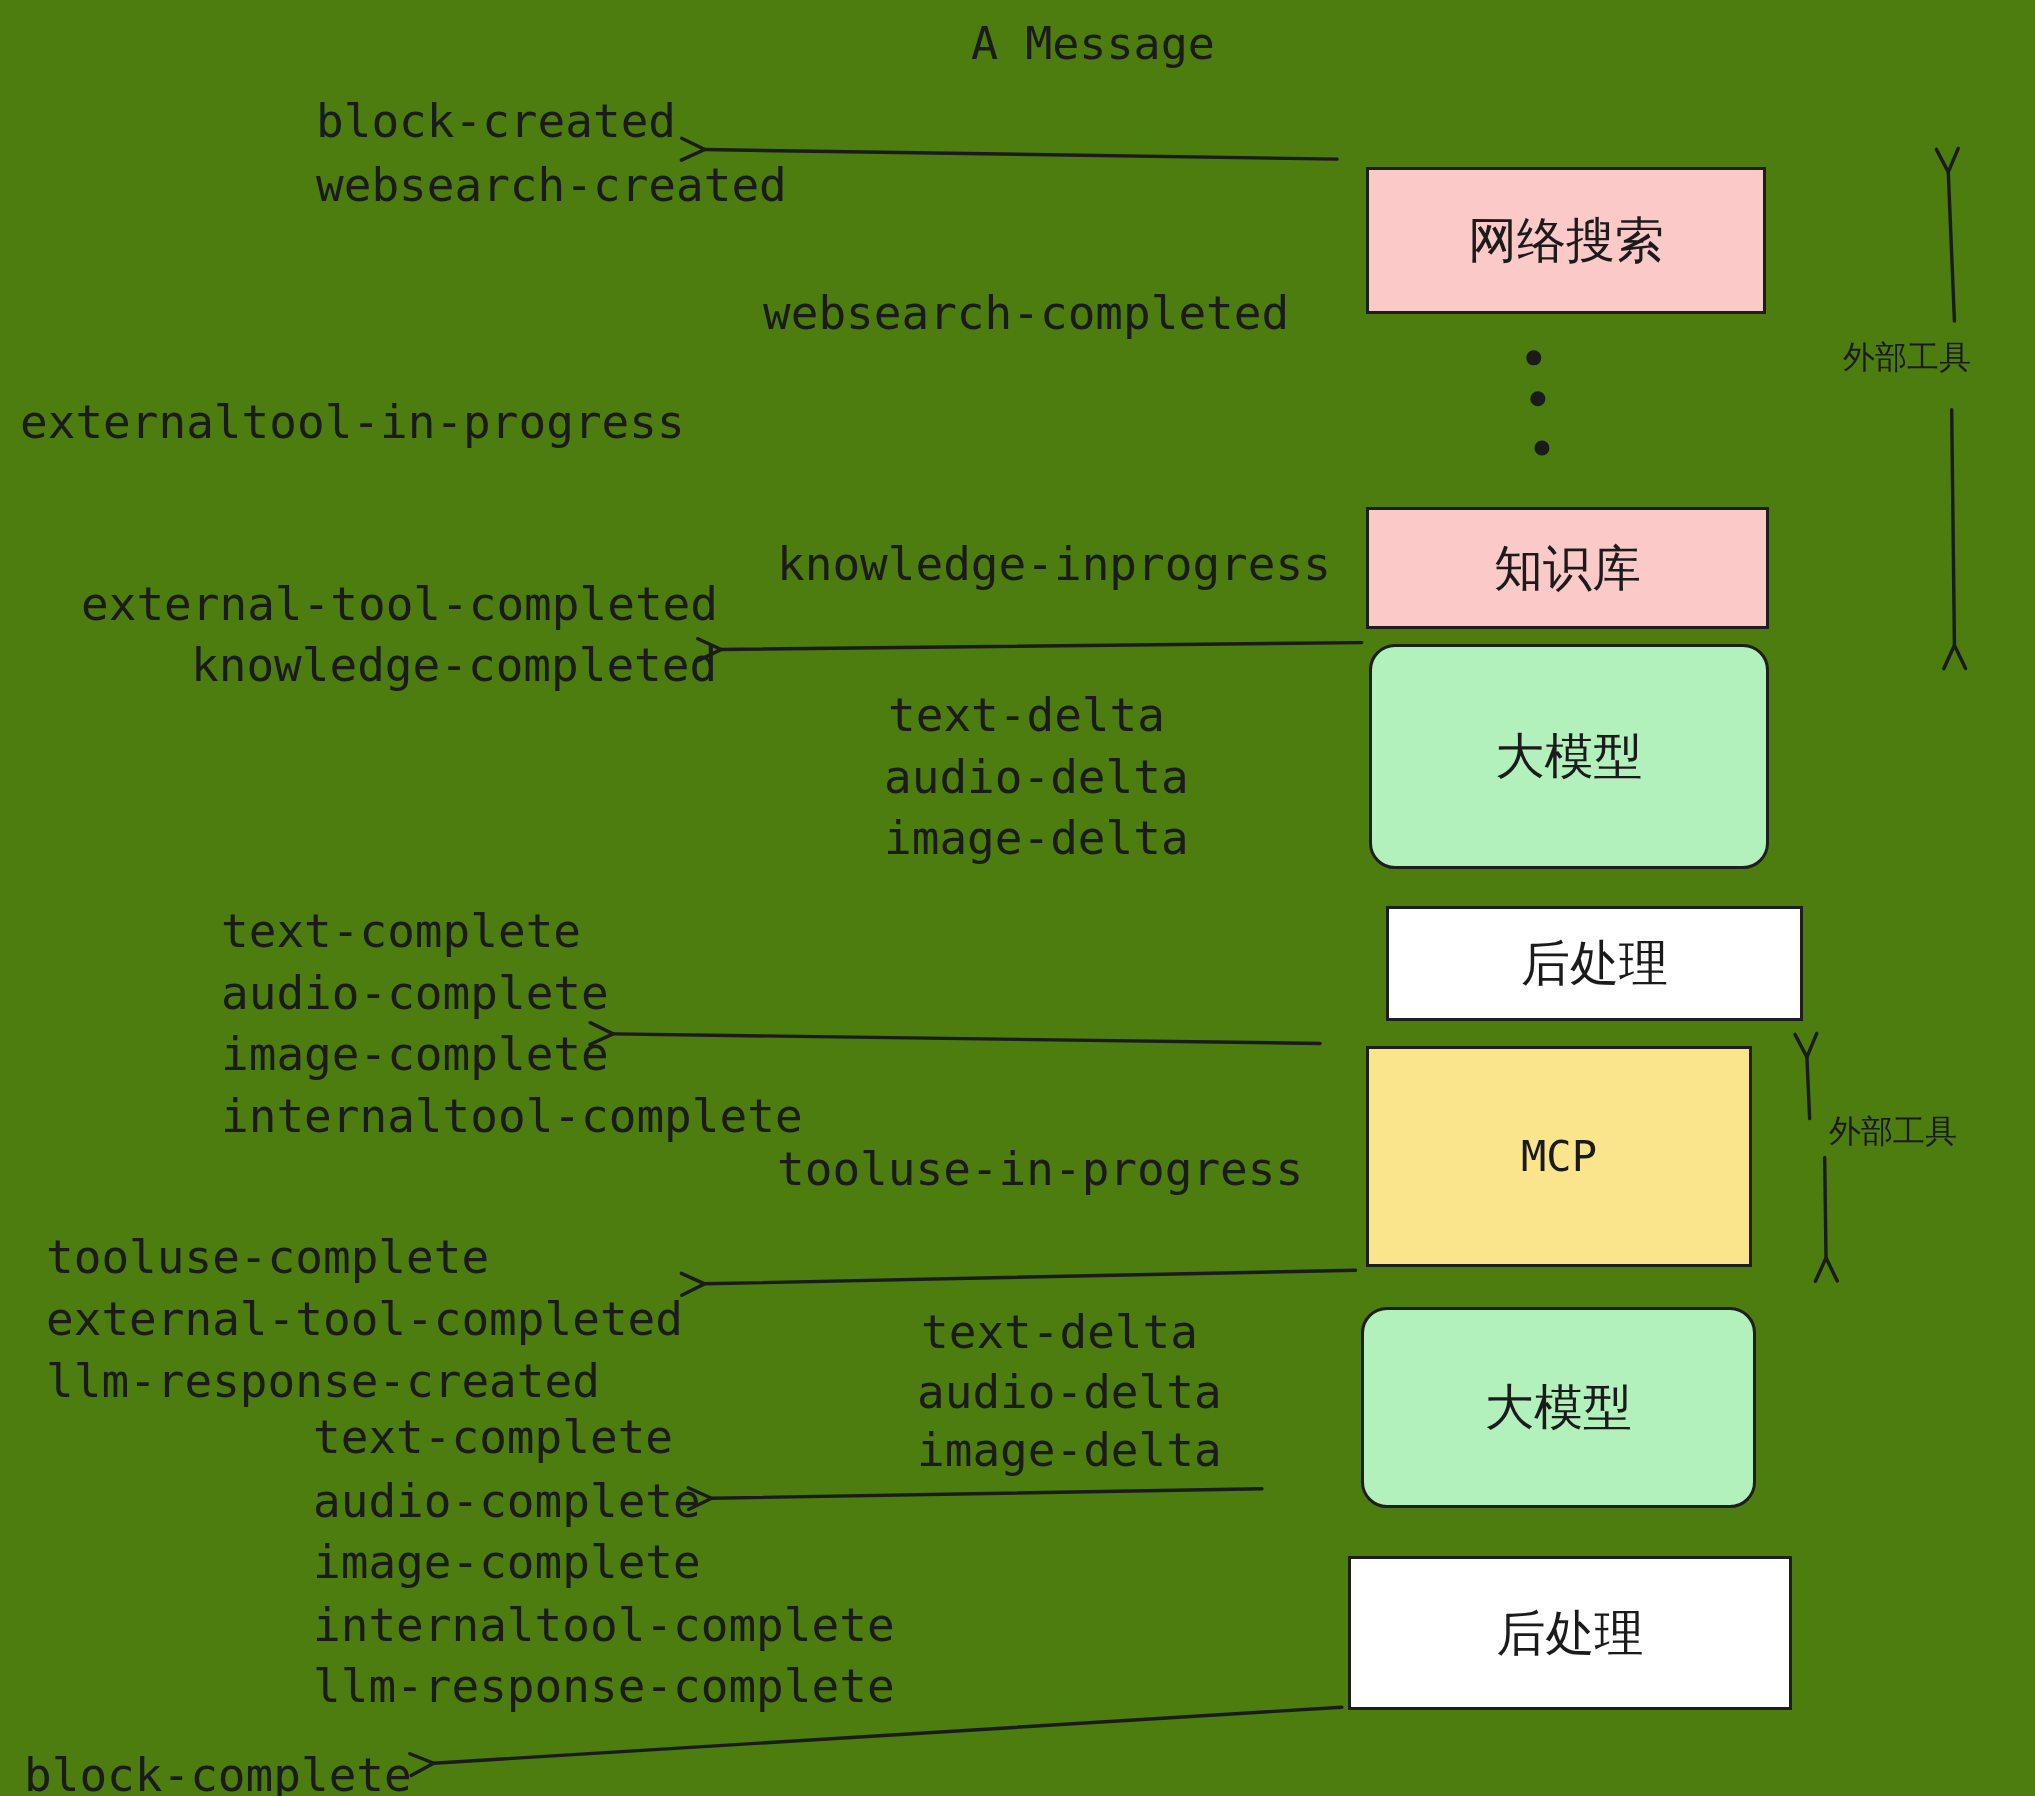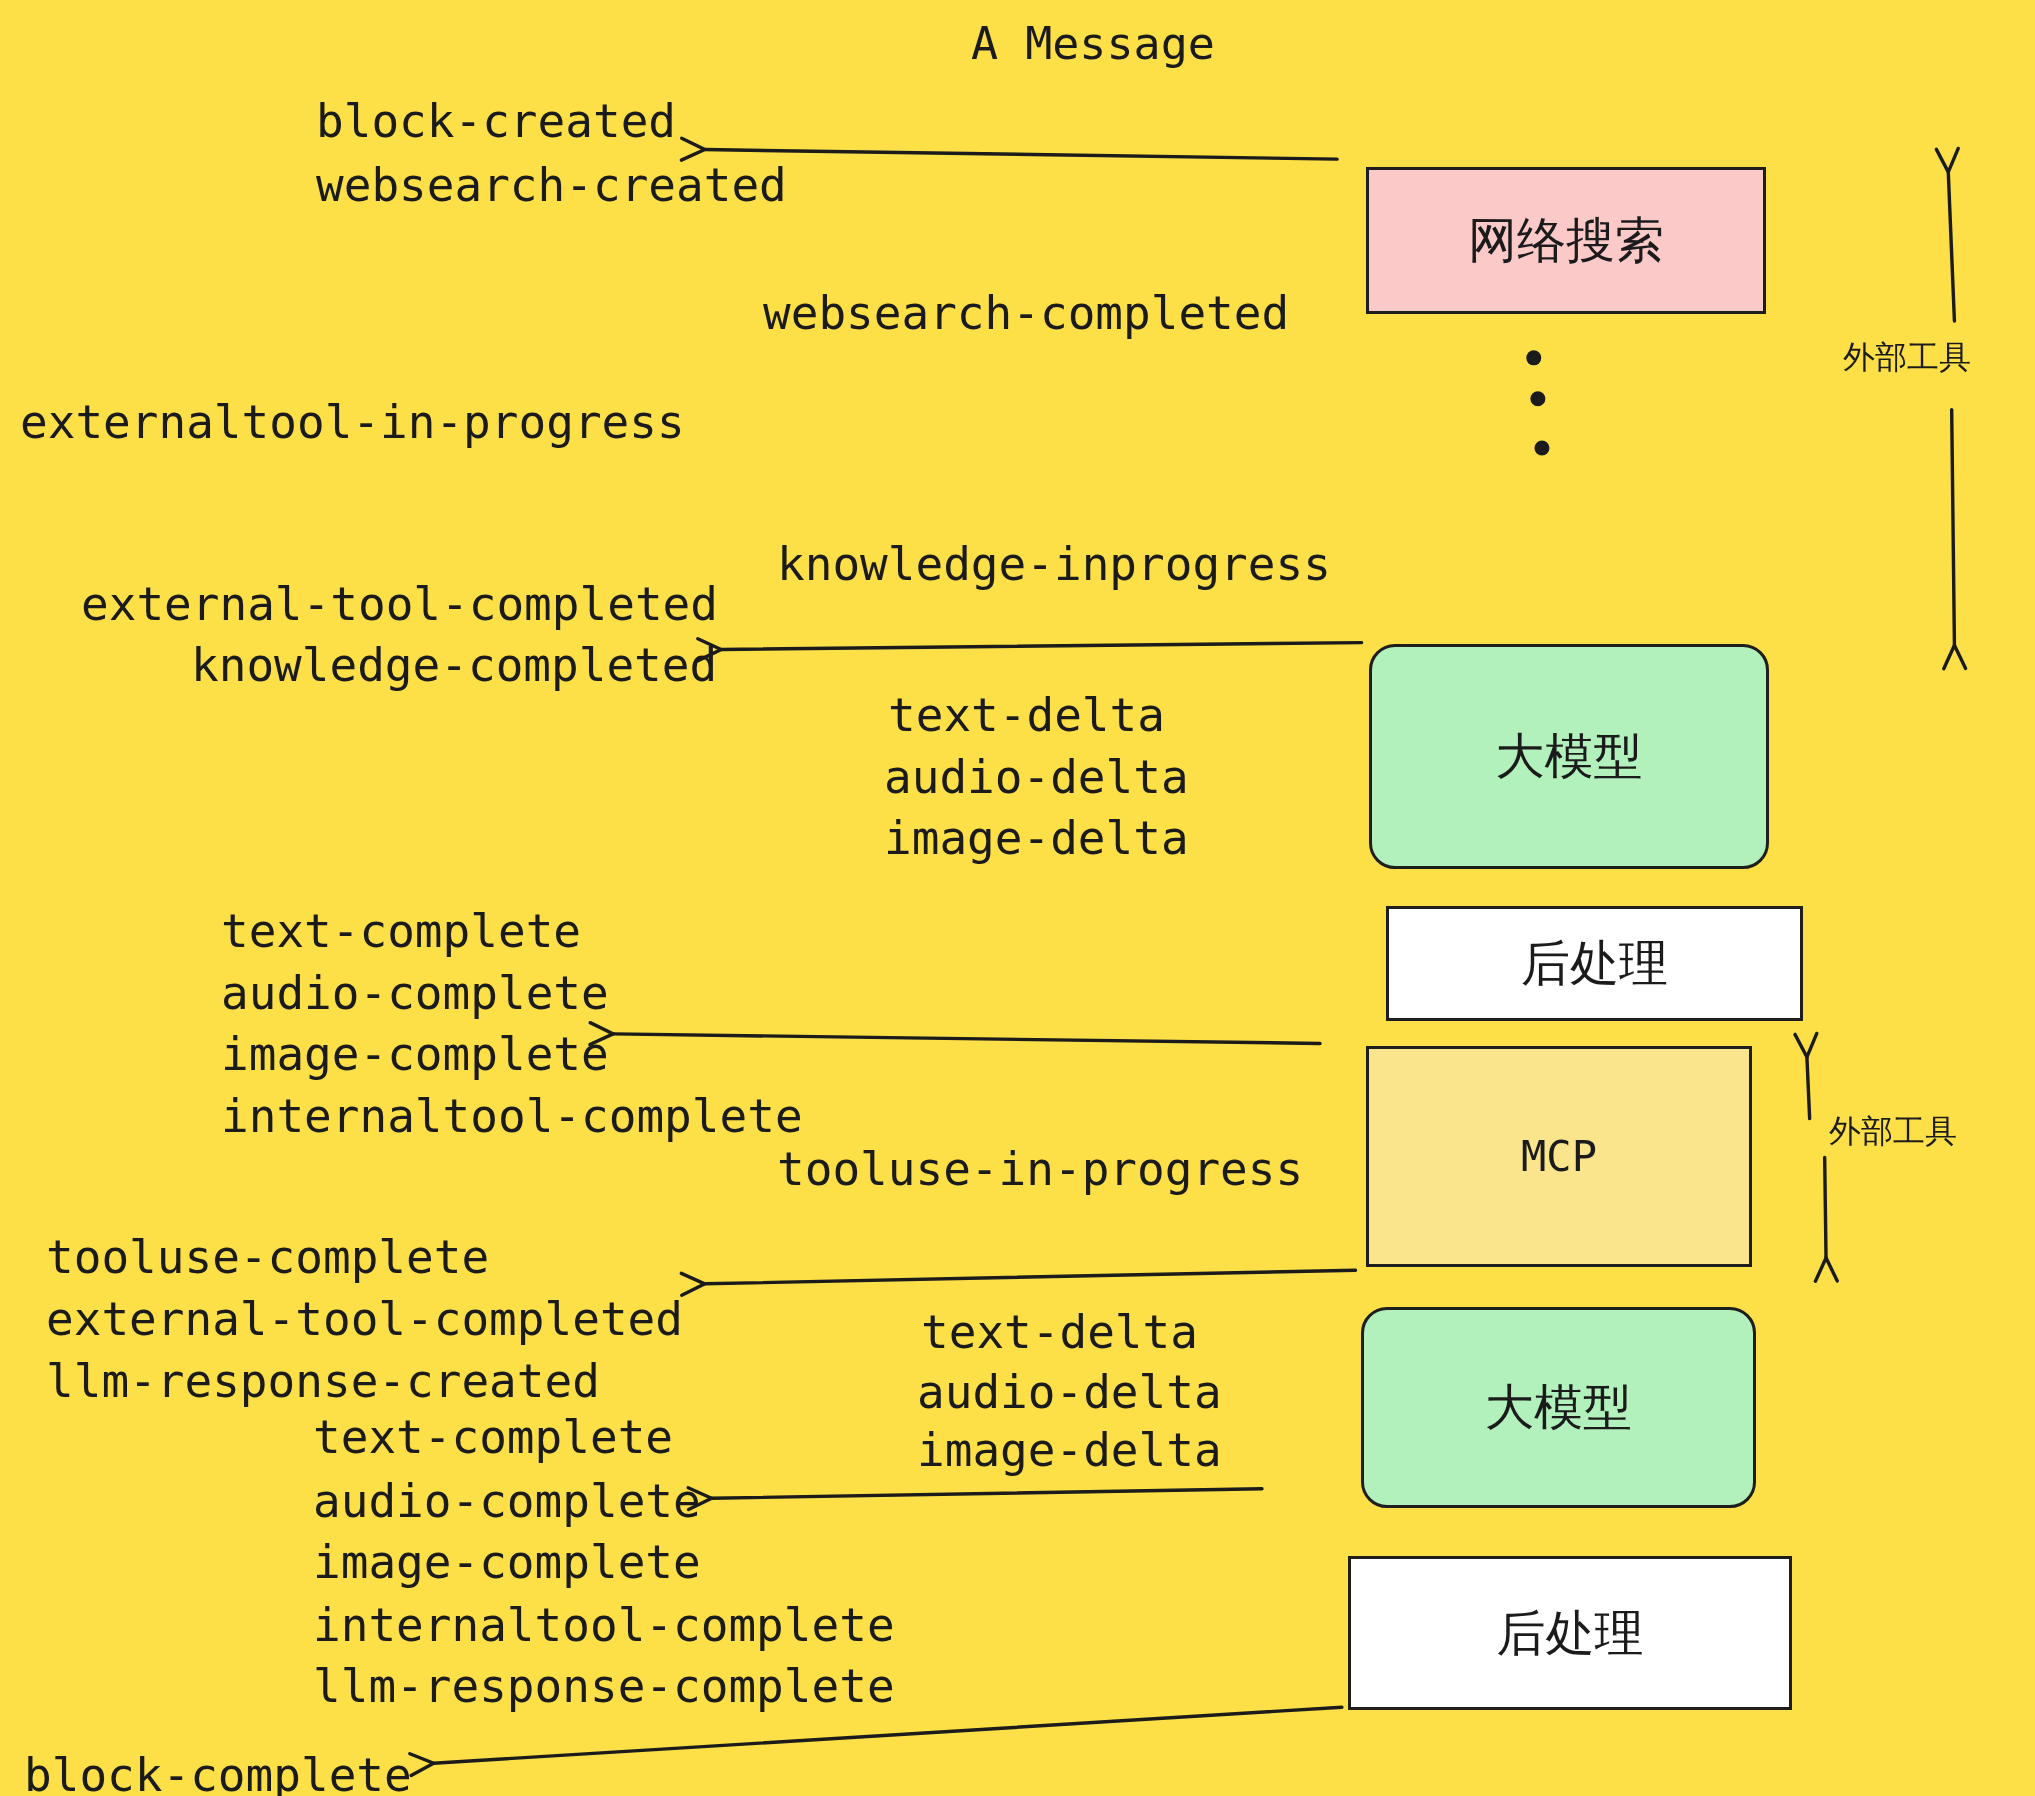--- a/index.html
+++ b/index.html
@@ -1,16 +1,16 @@
 <!DOCTYPE html>
 <html style="font-size:11px"><head>
 <meta charset="utf-8">
 <style>
   html,body{margin:0;padding:0;background:#ffffff;}
-  #canvas{position:relative;width:2035px;height:1796px;background:#fde047;overflow:hidden;
+  #canvas{position:relative;width:2035px;height:1796px;background:#4d7c0f;overflow:hidden;
           font-family:"DejaVu Sans Mono",monospace;color:#1b1b1b;}
   .title{position:absolute;left:971px;top:20.5px;font-size:45px;line-height:1;white-space:nowrap;
          font-family:"DejaVu Sans Mono",monospace;}
   .ev{position:absolute;font-size:46px;line-height:1;white-space:nowrap;
       font-family:"DejaVu Sans Mono",monospace;}
   .box{position:absolute;border:3.4px solid #1e1e1e;display:flex;align-items:center;justify-content:center;
        box-sizing:border-box;}
   .box .lbl{font-family:"DejaVu Sans",sans-serif;font-size:49px;line-height:1;white-space:nowrap;}
   .box .lbl.mono{font-family:"DejaVu Sans Mono",monospace;font-size:42px;}
   .fill-pink{background:#fcc9c9;}
@@ -62,20 +62,23 @@
   <div class="ev" style="left:313px;top:1602px">internaltool-complete</div>
   <div class="ev" style="left:313px;top:1663px">llm-response-complete</div>
   <div class="ev" style="left:921px;top:1309px">text-delta</div>
   <div class="ev" style="left:917px;top:1369px">audio-delta</div>
   <div class="ev" style="left:917px;top:1427px">image-delta</div>
   <div class="ev" style="left:24px;top:1752px">block-complete</div>
 
   <div class="box fill-pink" id="b-websearch">
     <span class="lbl">网络搜索</span>
   </div>
+  <div class="box fill-pink" id="b-knowledge">
+    <span class="lbl">知识库</span>
+  </div>
   <div class="box fill-green" id="b-llm1">
     <span class="lbl">大模型</span>
   </div>
   <div class="box fill-white" id="b-post1">
     <span class="lbl">后处理</span>
   </div>
   <div class="box fill-yellow" id="b-mcp">
     <span class="lbl mono">MCP</span>
   </div>
   <div class="box fill-green" id="b-llm2">

